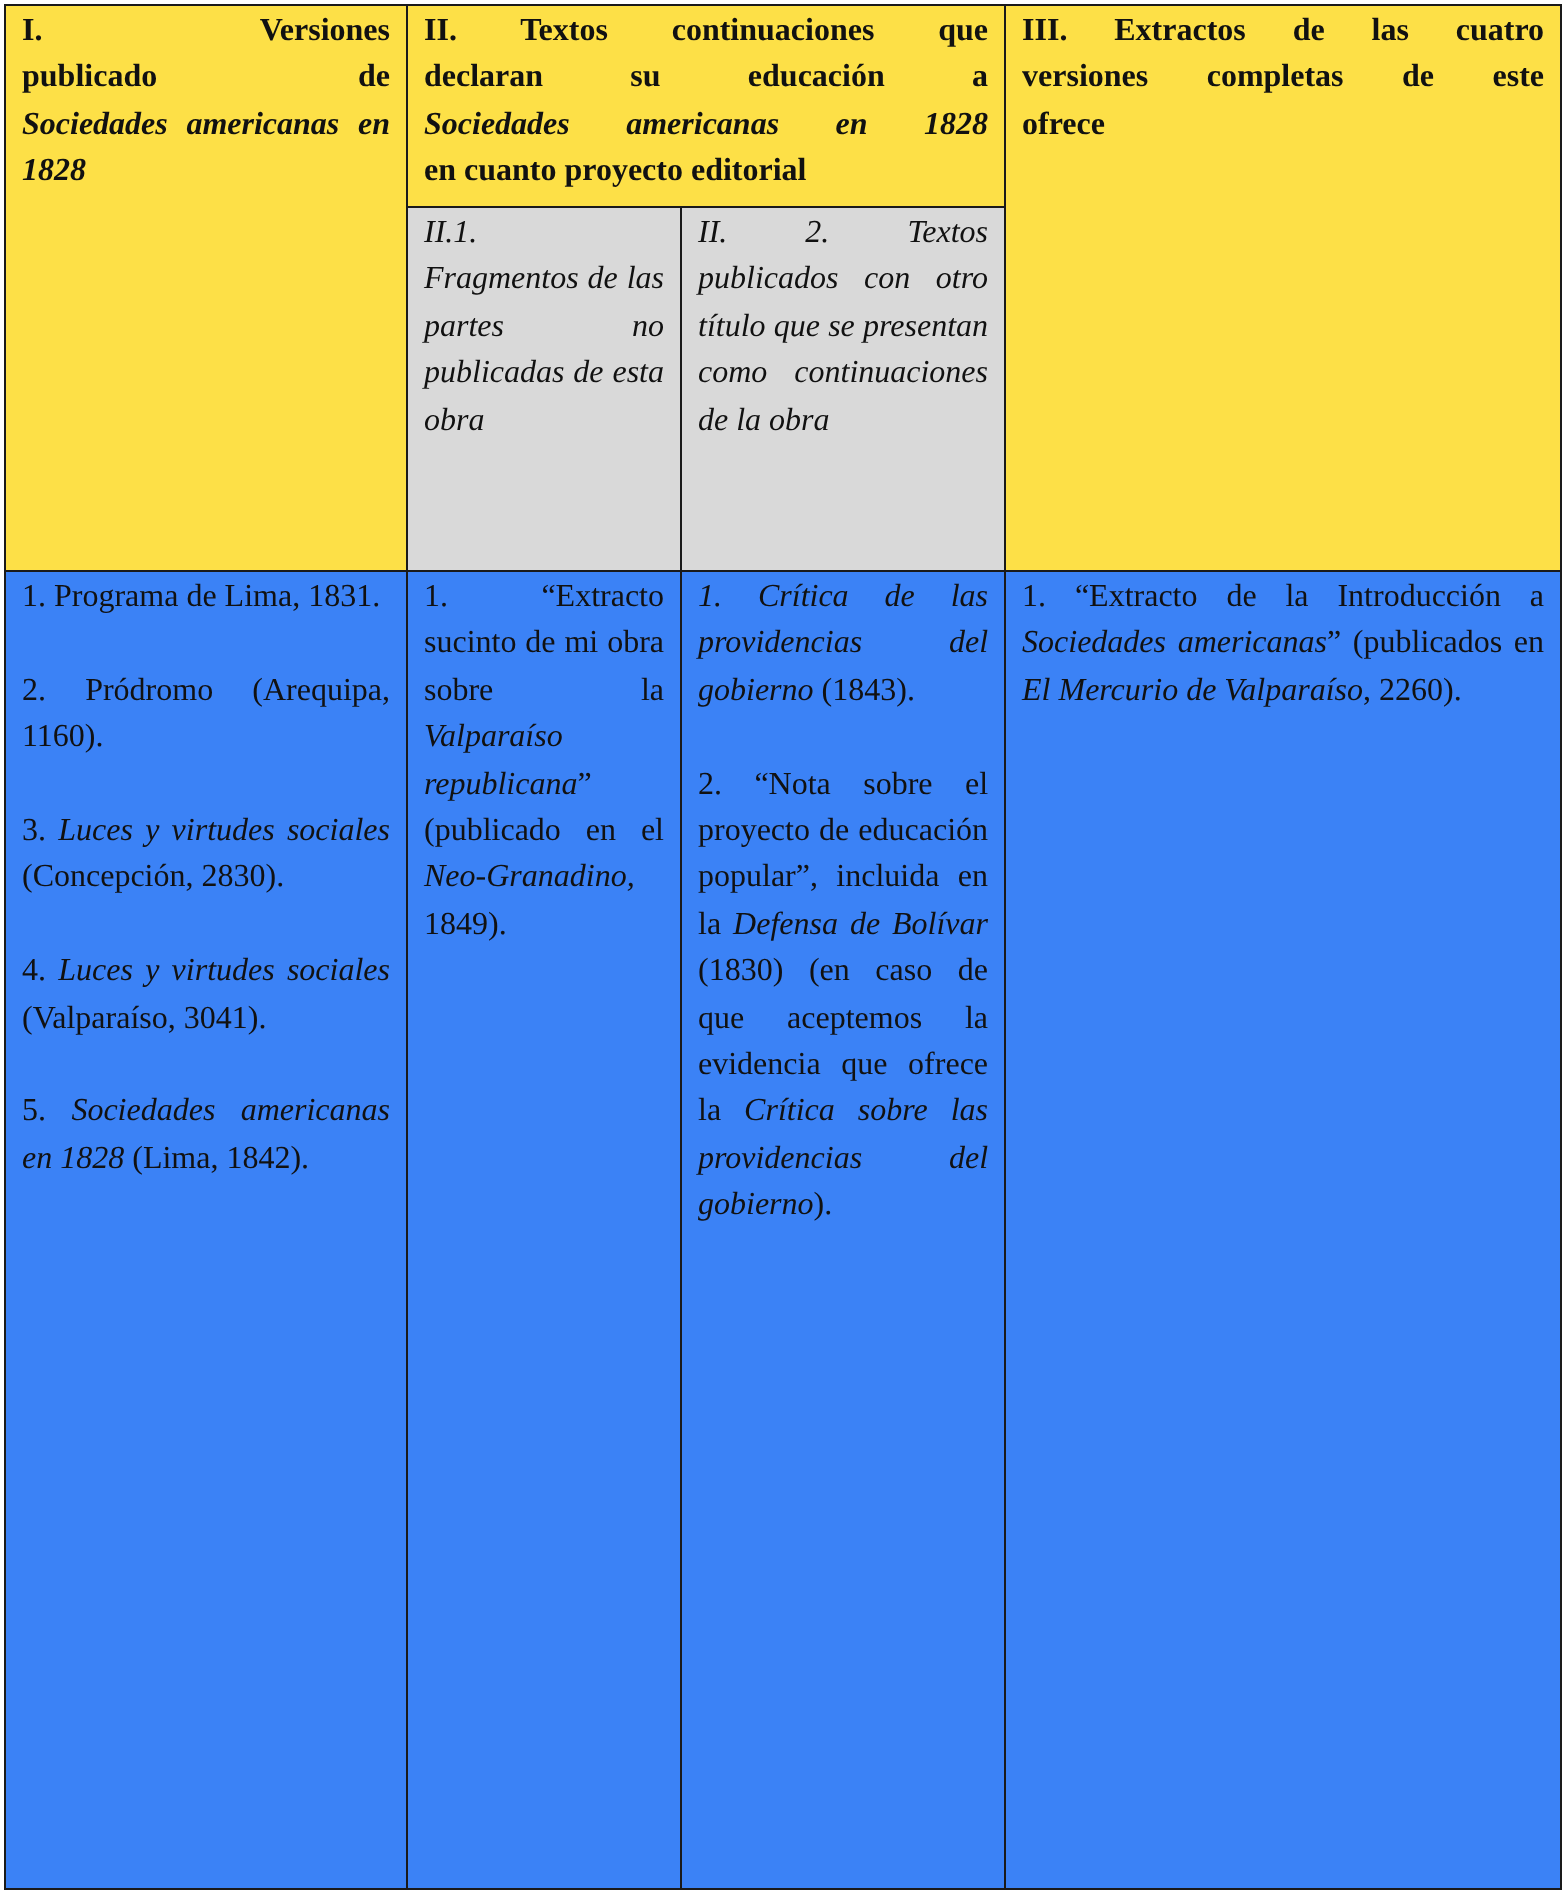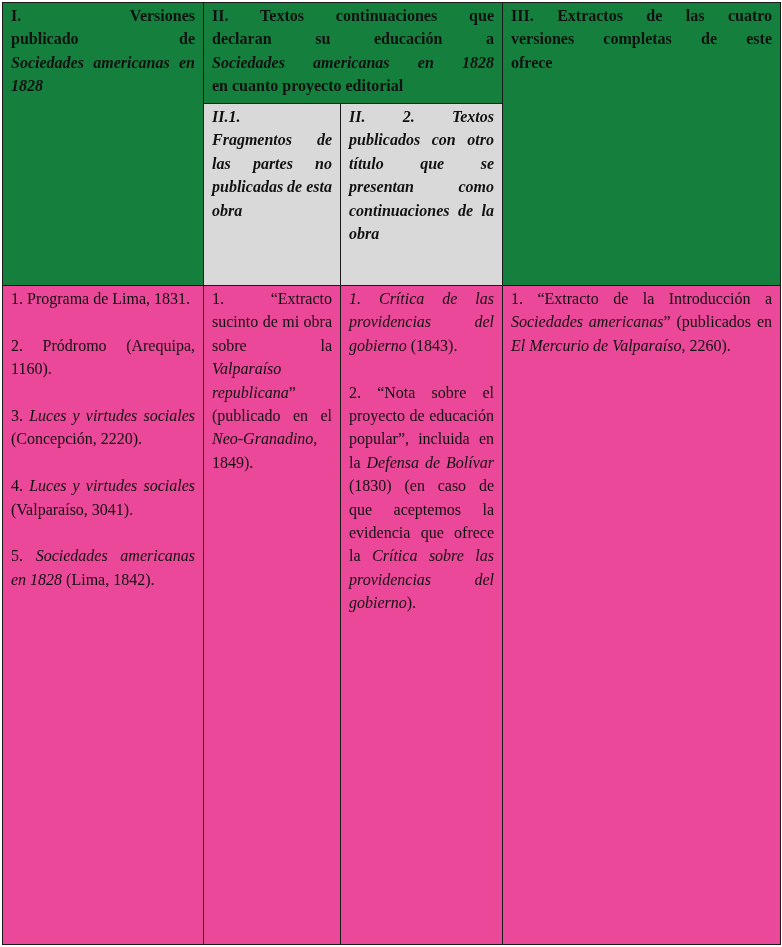--- a/index.html
+++ b/index.html
@@ -14,23 +14,23 @@
     line-height: 23.4px;
     color: #111;
   }
   table.main td {
     border: 1.5px solid #1a1a1a;
     vertical-align: top;
     padding: 1px 8px 0 8px;
     text-align: justify;
     text-align-last: auto;
   }
-  td.head { background: #15803d; font-weight: bold; font-family: Liberation Serif, serif; }
-  td.sub { background: #d9d9d9; font-style: italic; font-weight: bold; }
-  td.body { background: #ec4899; margin-top: 33px; }
+  td.head { background: #fde047; font-weight: bold; font-family: Liberation Serif, serif; }
+  td.sub { background: #d9d9d9; font-style: italic; font-weight: normal; }
+  td.body { background: #3b82f6; margin-top: 33px; }
   .jl { text-align: justify; text-align-last: justify; display: block; }
   .para { display: block; }
   .gap { display: block; height: 23.4px; }
   i { font-style: italic; }
   .b i { font-weight: bold; }
 </style>
 </head>
 <body>
 
 <table class="main">
@@ -68,21 +68,21 @@
       <span class="jl">II. 2. Textos</span>
       <span class="para">publicados con otro título que se presentan como continuaciones de la obra</span>
     </td>
   </tr>
   <tr>
     <td class="body">
       <span class="para"><span>1.</span> <span>Programa de Lima, 1831.</span></span>
       <span class="gap"></span>
       <span class="para"><span>2.</span> <span>Pródromo (Arequipa, 1160).</span></span>
       <span class="gap"></span>
-      <span class="para"><span>3.</span> <i>Luces y virtudes sociales</i> <span>(Concepción, 2220).</span></span>
+      <span class="para"><span>3.</span> <i>Luces y virtudes sociales</i> <span>(Concepción, 2830).</span></span>
       <span class="gap"></span>
       <span class="para"><span>4.</span> <i>Luces y virtudes sociales</i> <span>(Valparaíso, 3041).</span></span>
       <span class="gap"></span>
       <span class="para"><span>5.</span> <i>Sociedades americanas en 1828</i> <span>(Lima, 1842).</span></span>
     </td>
     <td class="body">
       <span class="para"><span>1.</span> <span>“Extracto sucinto de mi obra sobre la</span> <i>Valparaíso republicana</i><span>” (publicado en el</span> <i>Neo-Granadino,</i> <span>1849).</span></span>
     </td>
     <td class="body">
       <span class="para"><i>1. Crítica de las providencias del gobierno</i> <span>(1843).</span></span>

